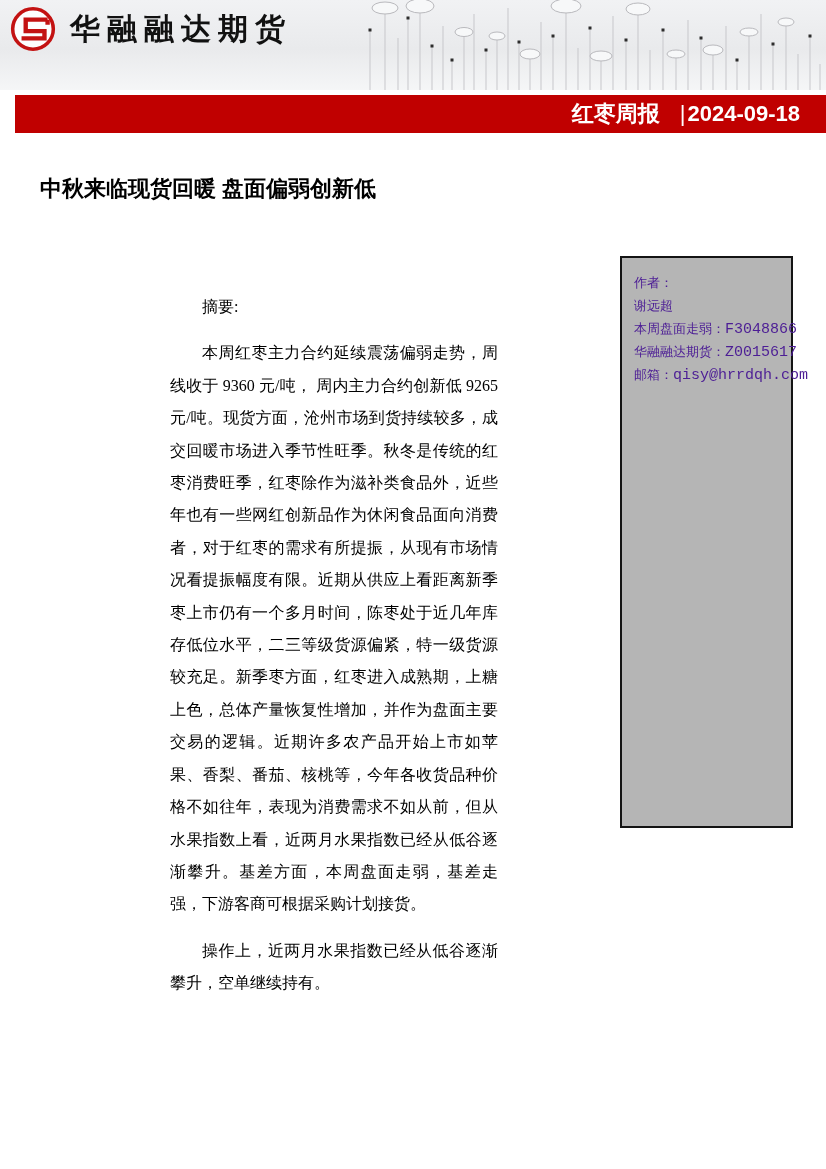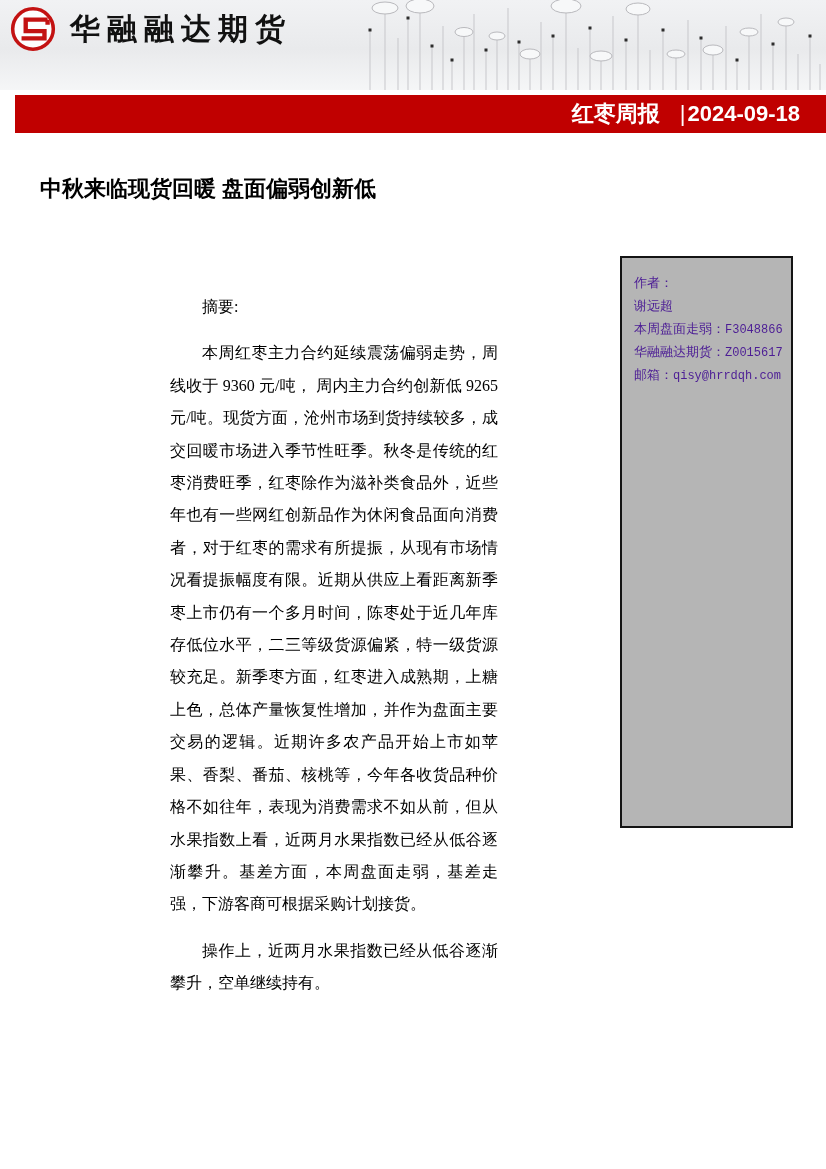--- a/index.html
+++ b/index.html
@@ -92,21 +92,21 @@
     border: 2px solid #141414;
     padding: 14px 12px;
     font-family: "Liberation Serif", "DejaVu Serif", serif;
     font-size: 13px;
     line-height: 22px;
     color: #4c1d95;
   }
   .author-box .line { white-space: nowrap; }
   .author-box .val {
     font-family: "Liberation Mono", "DejaVu Sans Mono", monospace;
-    font-size: 12px;
+    font-size: 15px;
     letter-spacing: 0;
   }
 </style>
 </head>
 <body>
 
 <div class="page">
 
   <div class="header">
     <svg class="stems-svg" viewBox="0 0 470 90" xmlns="http://www.w3.org/2000/svg">

